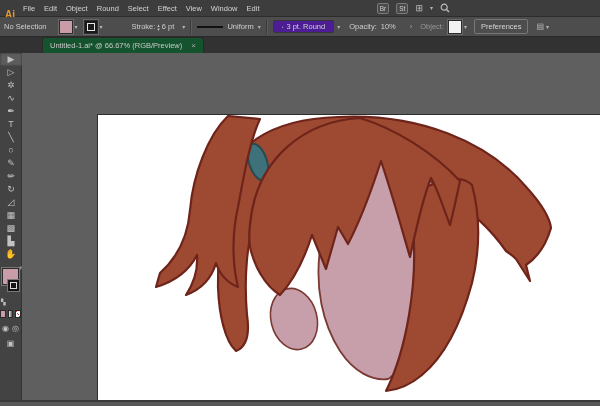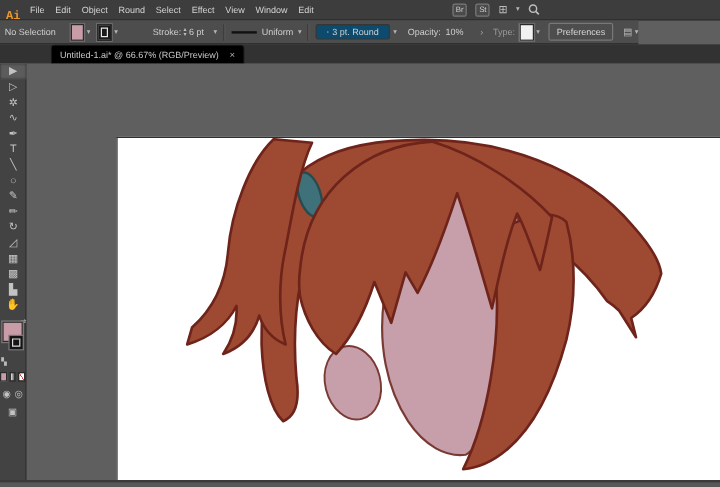--- a/index.html
+++ b/index.html
@@ -3,45 +3,45 @@
 <meta charset="utf-8">
 <style>
   html,body{margin:0;padding:0;}
   body{width:600px;height:406px;overflow:hidden;background:#5f5f5f;
        font-family:"Liberation Sans",sans-serif;-webkit-font-smoothing:antialiased;position:relative;}
   .bar{box-sizing:border-box;}
 
   
   .menubar{position:absolute;left:0;top:0;width:600px;height:17px;background:#3d3d3d;
            display:flex;align-items:center;border-bottom:1px solid #2c2c2c;}
-  .ai-logo{color:#e8972c;font-weight:bold;font-size:10px;margin:12px 8px 0 5px;font-family:Liberation Mono, monospace;}
+  .ai-logo{color:#e8972c;font-weight:bold;font-size:10px;margin:12px 8px 0 5px;}
   .menu-item{color:#d4d4d4;font-size:7.5px;margin-right:9px;white-space:nowrap;cursor:default;}
   .menubar-right{margin-left:auto;display:flex;align-items:center;margin-right:150px;gap:7px;}
   .mini-btn{color:#cfcfcf;font-size:6.5px;border:1px solid #7a7a7a;border-radius:2px;
             padding:1px 2px;line-height:7px;background:#4a4a4a;}
   .ws-icon{color:#bdbdbd;font-size:9px;line-height:9px;}
   .chev{color:#b5b5b5;font-size:6px;line-height:6px;}
   .search-icon svg{display:block;}
 
   
-  .controlbar{position:absolute;left:0;top:17px;width:532px;height:20px;background:#4d4d4d;
+  .controlbar{position:absolute;left:0;top:17px;width:600px;height:20px;background:#4d4d4d;
               display:flex;align-items:center;border-bottom:1px solid #2a2a2a;font-size:7.5px;color:#cfcfcf;}
   .controlbar .lbl{white-space:nowrap;}
   .swatch{width:12px;height:12px;border:1px solid #2b2b2b;box-shadow:0 0 0 1px #6a6a6a;display:inline-block;}
   .stroke-swatch{background:#1a1a1a;box-shadow:inset 0 0 0 2px #1a1a1a, inset 0 0 0 3px #e8e8e8, 0 0 0 1px #6a6a6a;}
   .sep{width:1px;height:14px;background:#3a3a3a;border-right:1px solid #5e5e5e;margin:0 5px;}
   .stepper{display:inline-flex;flex-direction:column;font-size:5px;color:#bdbdbd;line-height:4px;margin:0 2px;}
   .line-preview{width:26px;height:2px;background:#111;display:inline-block;margin-right:4px;}
   .ctl-btn{border:1px solid #787878;border-radius:2px;background:#4d4d4d;color:#d6d6d6;
            font-size:7.5px;padding:2px 6px;margin-left:7px;white-space:nowrap;}
-  .well{background:#0c4a6e;border:1px solid #363636;border-radius:2px;padding:1px 8px;display:inline-flex;align-items:center;gap:3px;}
+  .well{background:#4c1d95;border:1px solid #363636;border-radius:2px;padding:1px 8px;display:inline-flex;align-items:center;gap:3px;}
 
   
   .tabbar{position:absolute;left:0;top:37px;width:600px;height:16px;background:#323232;}
-  .doc-tab{position:absolute;left:42px;top:0;height:16px;background:#000000;border:1px solid #2a2a2a;border-bottom:none;
+  .doc-tab{position:absolute;left:42px;top:0;height:16px;background:#14532d;border:1px solid #2a2a2a;border-bottom:none;
            border-radius:3px 3px 0 0;display:flex;align-items:center;padding:0 7px;box-sizing:border-box;}
   .doc-tab .title{color:#c9c9c9;font-size:7.5px;white-space:nowrap;}
   .doc-tab .close{color:#aaa;font-size:8px;margin-left:9px;line-height:8px;}
 
   
   .main{position:absolute;left:0;top:53px;width:600px;height:353px;background:#5f5f5f;}
 
   
   .toolpanel{position:absolute;left:0;top:0;width:22px;height:353px;background:#434343;
              border-right:1px solid #333;box-sizing:border-box;}
@@ -113,21 +113,21 @@
   <span class="chev" style="margin-left:4px;">▾</span>
   <span class="sep"></span>
   <span class="well">
     <span style="font-size:5px;color:#999;">•</span>
     <span class="lbl">3 pt. Round</span>
   </span>
   <span class="chev" style="margin-left:3px;">▾</span>
   <span class="lbl" style="margin-left:9px;">Opacity:</span>
   <span class="lbl" style="margin-left:4px;">10%</span>
   <span class="lbl" style="margin-left:14px;color:#a8a8a8;">›</span>
-  <span class="lbl" style="margin-left:8px;color:#9a9a9a;">Type:</span>
+  <span class="lbl" style="margin-left:8px;color:#9a9a9a;">Object:</span>
   <span class="swatch" style="margin-left: 4px; background: rgb(242, 242, 242);"></span>
   <span class="chev" style="margin-left:2px;">▾</span>
   <span class="ctl-btn">Preferences</span>
   <span class="ws-icon" style="margin-left:8px;font-size:8px;">▤</span>
   <span class="chev" style="margin-left:2px;">▾</span>
 </div>
 
 <div class="tabbar bar">
   <div class="doc-tab">
     <span class="title">Untitled-1.ai* @ 66.67% (RGB/Preview)</span>

